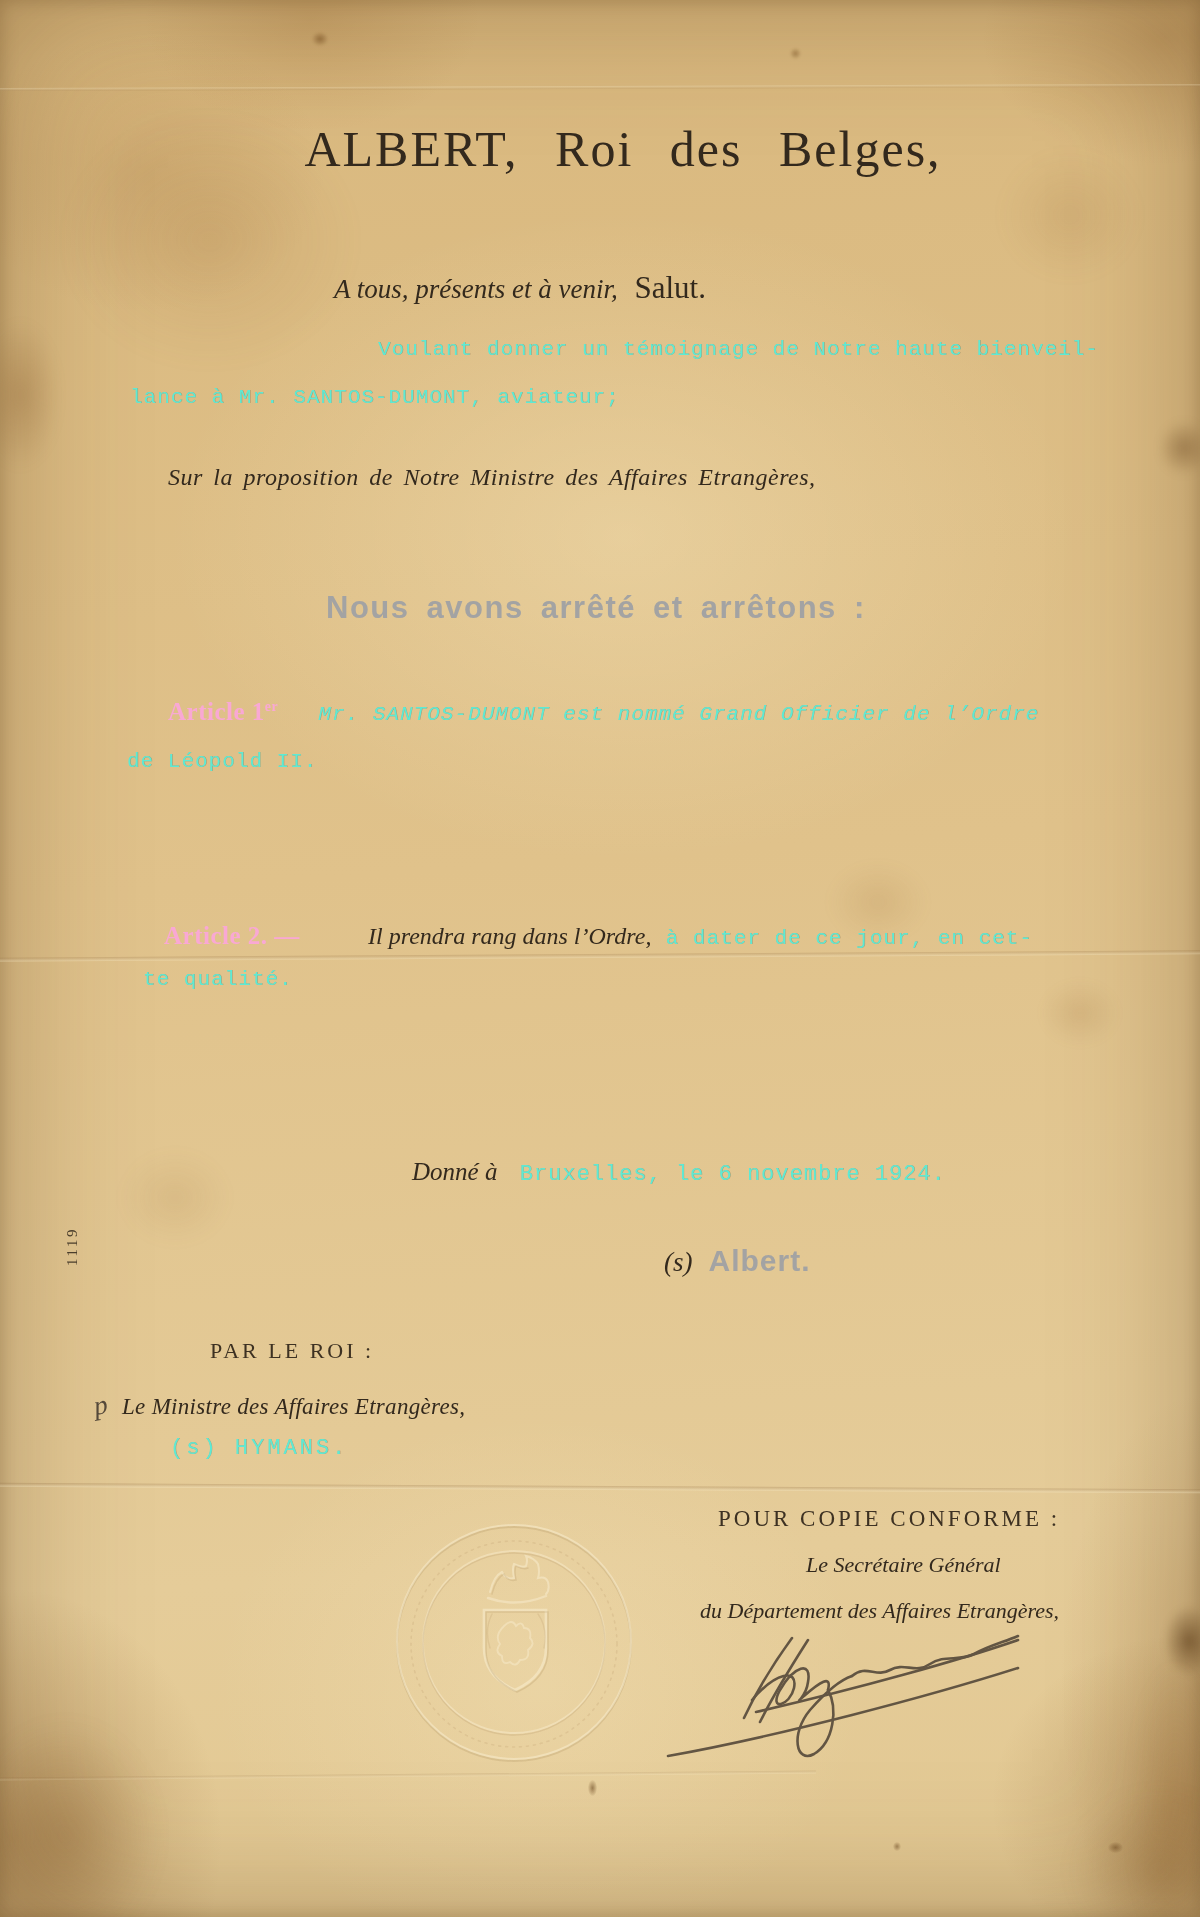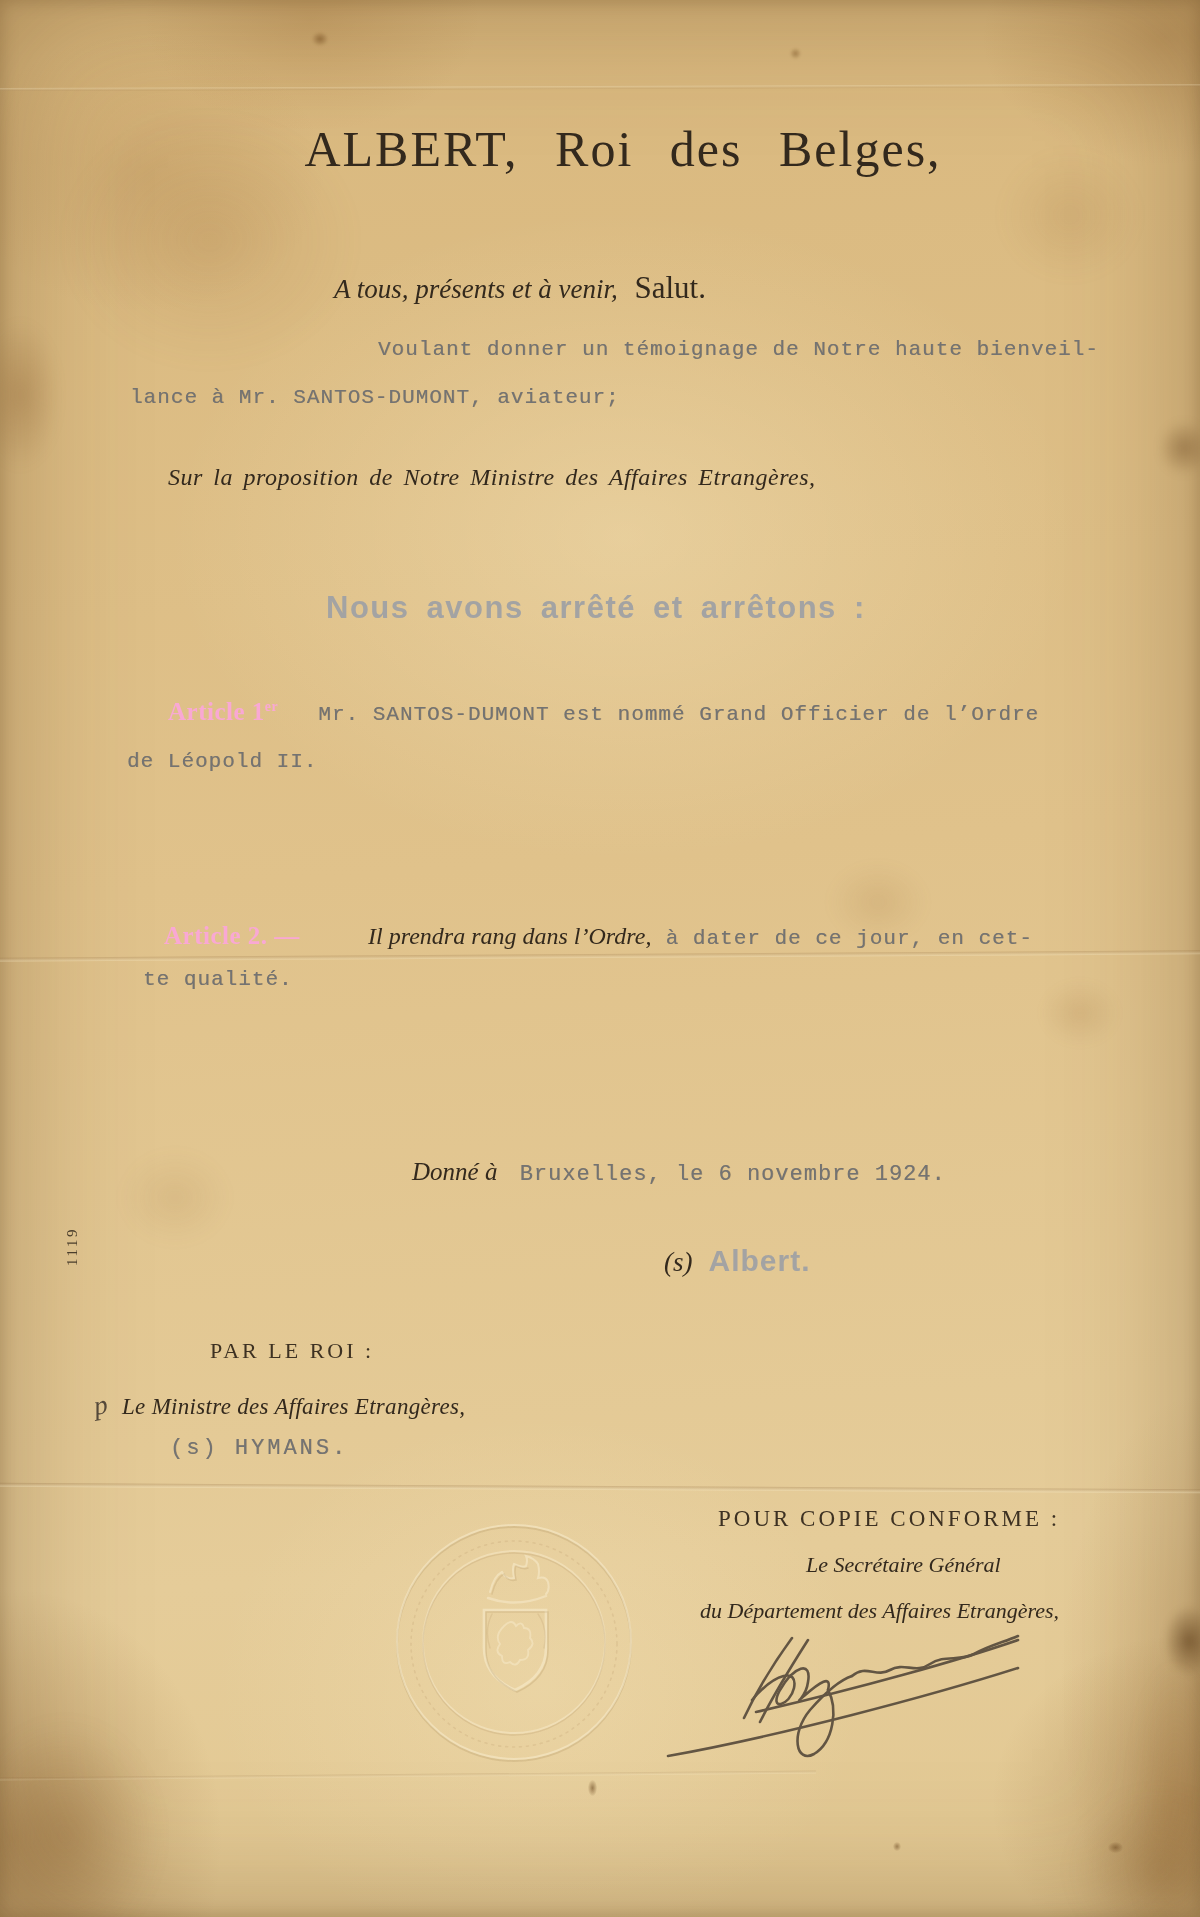--- a/index.html
+++ b/index.html
@@ -15,21 +15,21 @@
       radial-gradient(ellipse 280px 240px at 99% 94%, rgba(136,92,42,.34), transparent 70%),
       radial-gradient(ellipse 200px 420px at 100% 88%, rgba(150,102,46,.22), transparent 70%),
       radial-gradient(ellipse 260px 200px at 12% 9%, rgba(150,102,48,.18), transparent 70%),
       linear-gradient(176deg,#d9b87e 0%,#e0c28b 45%,#e5cc99 80%,#e2c892 100%);
     box-shadow:inset 0 0 140px rgba(95,60,22,.38), inset 0 0 18px rgba(80,50,18,.28);}
   .stain{position:absolute;border-radius:50%;pointer-events:none;}
   .crease{position:absolute;left:0;width:100%;pointer-events:none;}
   .line{position:absolute;white-space:nowrap;}
   .ink{color:#33291d;}
   .it{font-style:italic;}
-  .typed{font-family:"Liberation Mono","DejaVu Sans Mono",monospace;color:#737373;
+  .typed{font-family:"Liberation Mono","DejaVu Sans Mono",monospace;color:#5eead4;
     letter-spacing:1px;text-shadow:.4px .4px 0 rgba(75,61,44,.35);}
   .boldsans{font-family:"Liberation Sans","DejaVu Sans",sans-serif;font-weight:bold;color:#a3a3a3;}
   .artlabel{font-weight:bold;color:#f9a8d4;letter-spacing:.5px;}
   .capspaced{letter-spacing:3px;color:#3d3122;}
   sup{font-size:.55em;}
   svg{display:block;}
 </style>
 </head>
 <body>
 
@@ -87,21 +87,21 @@
 
   <div class="line typed" style="left:378px;top:338px;font-size:21px;">Voulant donner un témoignage de Notre haute bienveil-</div>
   <div class="line typed" style="left:130px;top:386px;font-size:21px;">lance à Mr. SANTOS-DUMONT, aviateur;</div>
 
   <div class="line it ink" style="left:168px;top:464px;font-size:24px;letter-spacing:.5px;word-spacing:4px;">Sur la proposition de Notre Ministre des Affaires Etrangères,</div>
 
   <div class="line boldsans" style="left:326px;top:590px;font-size:31px;letter-spacing:1.5px;word-spacing:7px;">Nous avons arrêté et arrêtons :</div>
 
   <div class="line" style="left:168px;top:698px;font-size:25px;">
     <span class="artlabel"><span>Article 1</span><sup>er</sup></span>
-    <span class="typed" style="font-size:21px;margin-left:34px;">Mr. SANTOS-DUMONT est nommé Grand Officier de l’Ordre</span>
+    <span class="typed" style="font-size:21px;margin-left:34px;font-style:italic;">Mr. SANTOS-DUMONT est nommé Grand Officier de l’Ordre</span>
   </div>
   <div class="line typed" style="left:127px;top:750px;font-size:21px;">de Léopold II.</div>
 
   <div class="line" style="left:164px;top:922px;font-size:25px;">
     <span class="artlabel">Article 2. —</span>
     <span class="it ink" style="font-size:24px;margin-left:62px;">Il prendra rang dans l’Ordre,</span>
     <span class="typed" style="font-size:21px;margin-left:8px;">à dater de ce jour, en cet-</span>
   </div>
   <div class="line typed" style="left:143px;top:968px;font-size:21px;">te qualité.</div>
 

